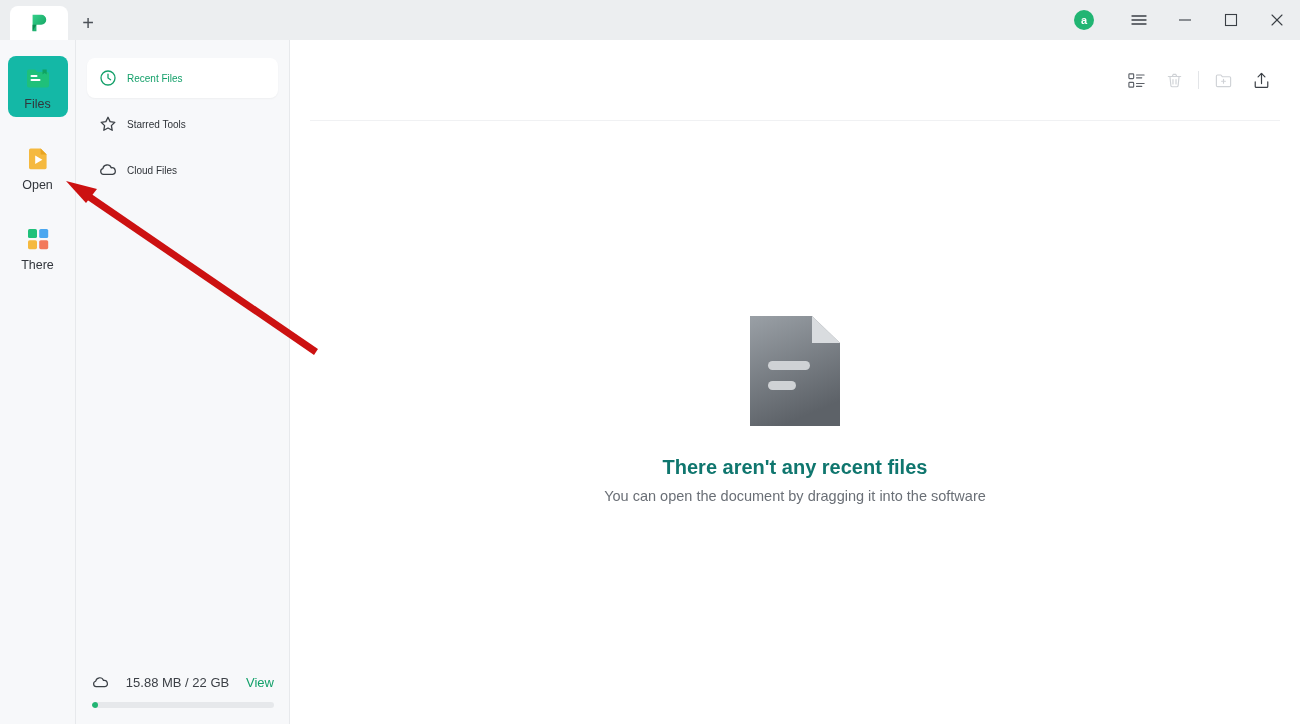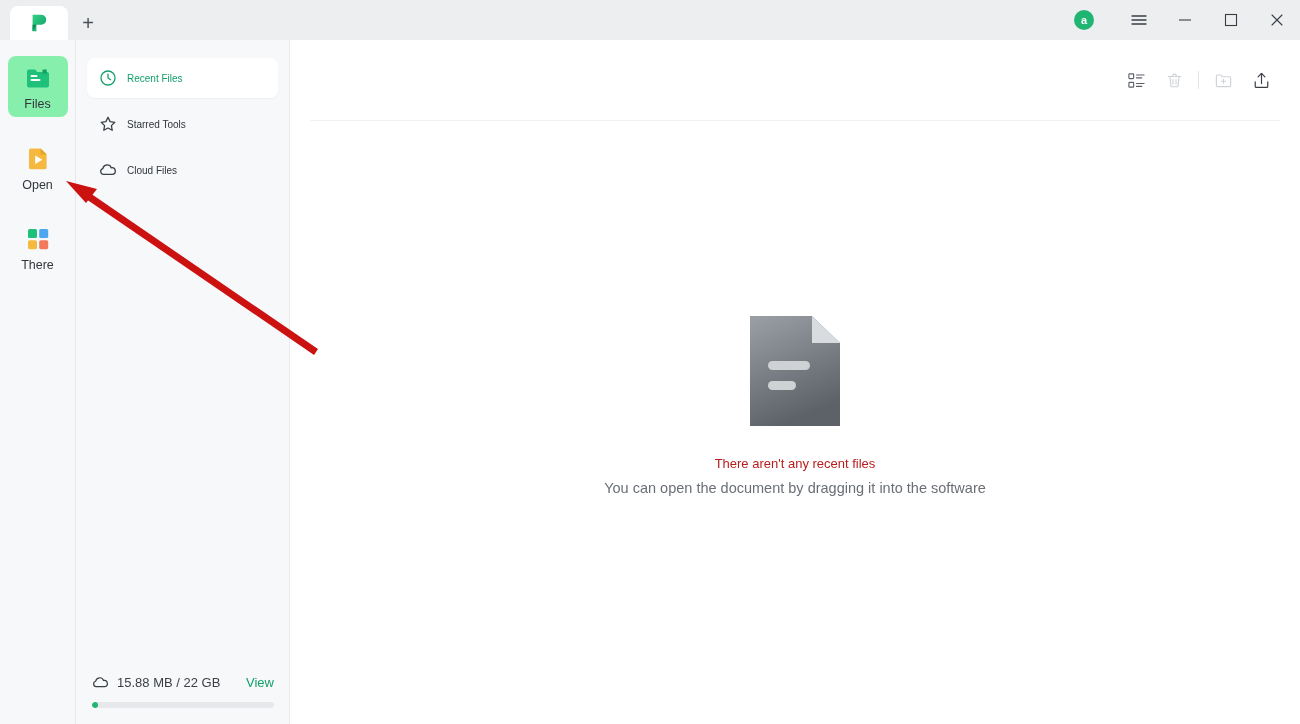--- a/index.html
+++ b/index.html
@@ -62,21 +62,21 @@
     border-right: 1px solid #e7e9ec;
     padding-top: 16px;
   }
   .rail-item {
     width: 60px; margin: 0 auto 20px auto;
     border-radius: 8px;
     padding: 8px 0 6px 0;
     display: flex; flex-direction: column; align-items: center;
     gap: 6px;
   }
-  .rail-item.active { background: #86efac; }
+  .rail-item.active { background: #14b8a6; }
   .rail-icon { width: 28px; height: 28px; display: block; }
   .rail-label {
     font-size: 12.5px; color: #32363c; line-height: 1;
   }
 
   
   .nav {
     position: absolute; left: 76px; top: 40px;
     width: 214px; height: 684px;
     background: #f7f8fa;
@@ -98,21 +98,21 @@
 
   .storage {
     position: absolute; left: 0; bottom: 16px;
     width: 214px;
     padding: 0 16px;
   }
   .storage-row {
     display: flex; align-items: center; gap: 8px;
     font-size: 13px; color: #3c4046;
   }
-  .storage-text { flex: 1; }
+  .storage-text { flex: 1; text-align: center; }
   .storage-view { color: #14a06a; font-size: 13px; }
   .storage-bar {
     margin-top: 11px;
     height: 6px; border-radius: 3px;
     background: #e6e8eb; position: relative; overflow: hidden;
   }
   .storage-fill {
     position: absolute; left: 0; top: 0; bottom: 0;
     width: 6px; border-radius: 3px; background: #21b573;
   }
@@ -152,21 +152,21 @@
     margin: 0 20px 0 20px;
   }
 
   
   .empty {
     display: flex; flex-direction: column; align-items: center;
     margin-top: 195px;
   }
   .empty-title {
     margin-top: 30px;
-    font-size: 13px; font-weight: normal; color: #b91c1c;
+    font-size: 20px; font-weight: bold; color: #0f766e;
   }
   .empty-sub {
     margin-top: 9px;
     font-size: 14.5px; color: #6a6f76;
   }
 
   
   .annotation {
     position: absolute; left: 0; top: 0;
     width: 1300px; height: 724px;

